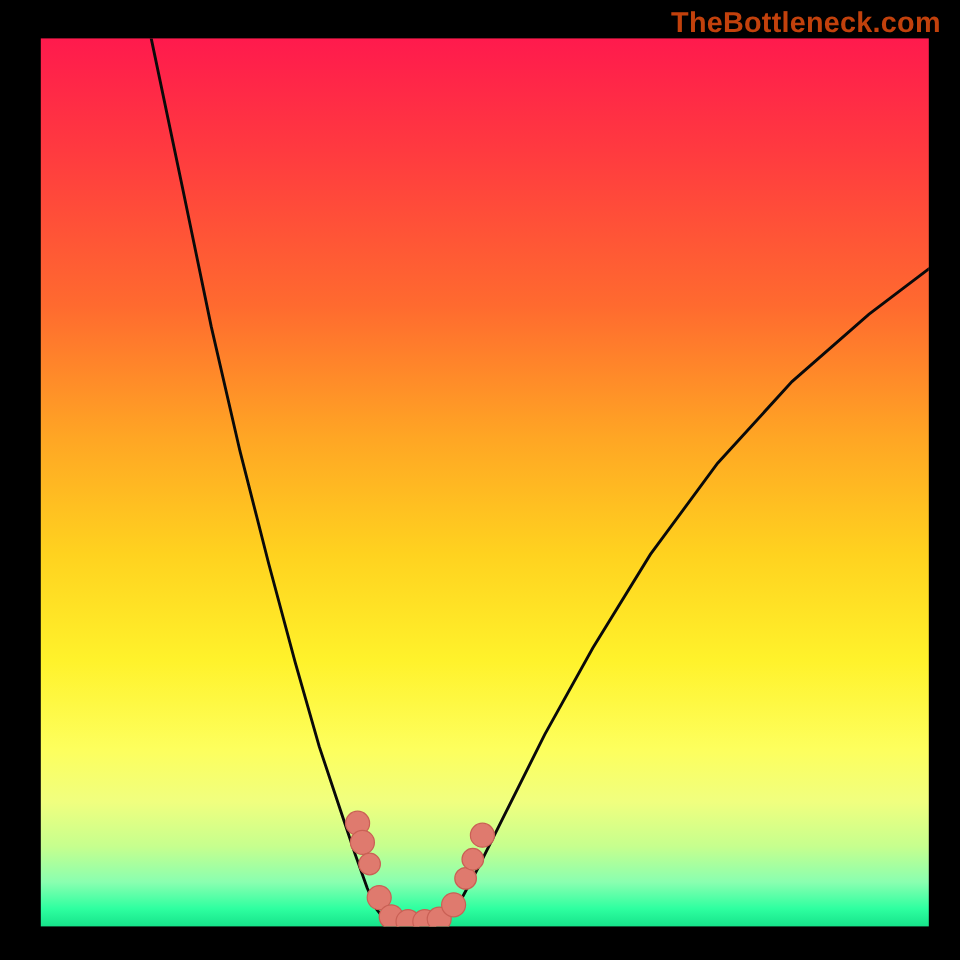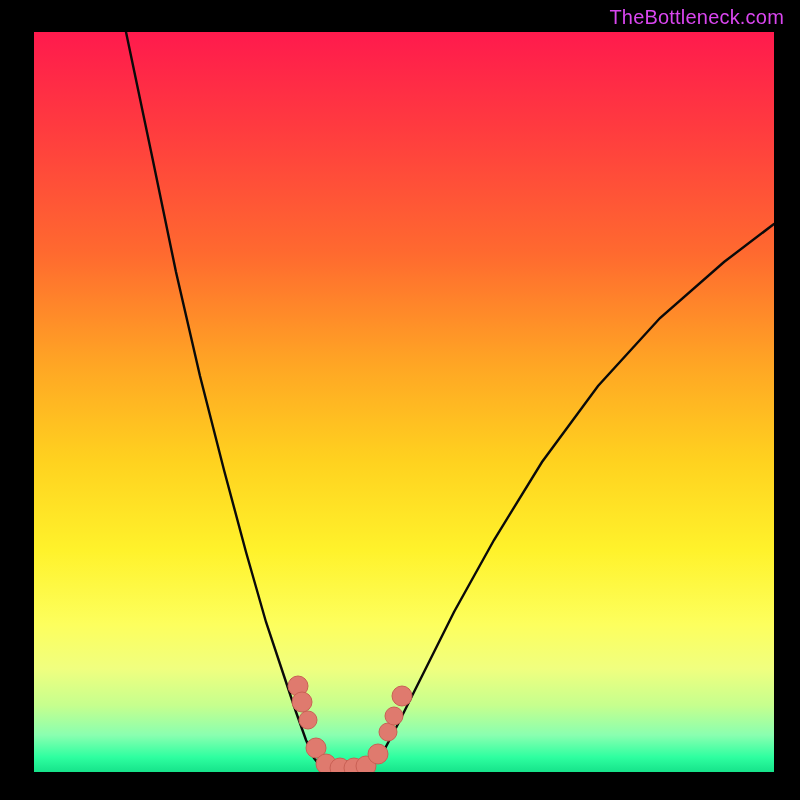--- a/index.html
+++ b/index.html
@@ -38,23 +38,23 @@
       #c6ff8e 91%,
       #8affb0 95%,
       #2effa0 98%,
       #16e38a 100%
     );
   }
   .watermark {
     position: absolute;
     top: 6px;
     right: 16px;
-    color: #d946ef;
-    font-size: 20px;
-    font-weight: 400;
+    color: #c2410c;
+    font-size: 24px;
+    font-weight: 700;
     letter-spacing: 0.2px;
     user-select: none;
   }
   svg.curves {
     position: absolute;
     left: 0;
     top: 0;
   }
 </style>
 </head>

